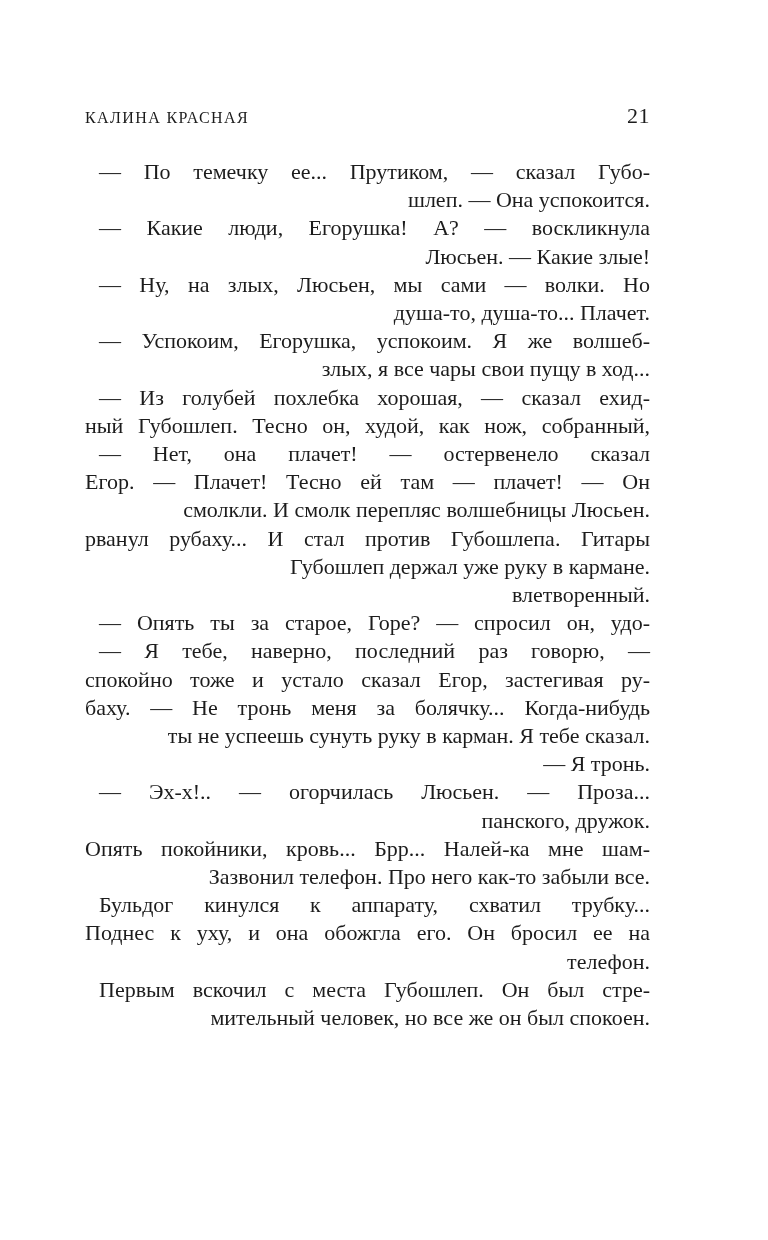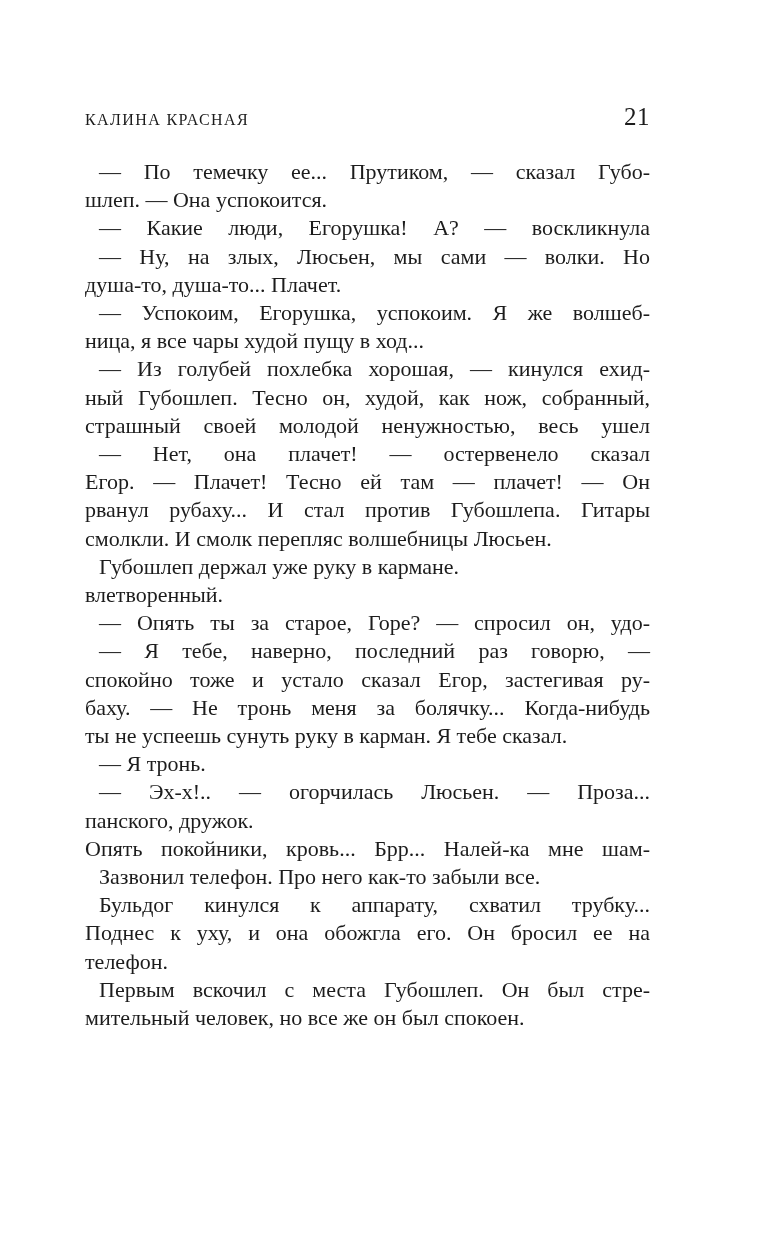--- a/index.html
+++ b/index.html
@@ -20,71 +20,71 @@
     display: flex;
     justify-content: space-between;
     align-items: baseline;
   }
   .running-title {
     font-size: 16px;
     letter-spacing: 1.4px;
     font-weight: 500;
   }
   .page-number {
-    font-size: 25px;
+    font-size: 22px;
     letter-spacing: 0.5px;
   }
   .body-text {
     position: absolute;
     left: 85px;
     top: 158px;
     width: 565px;
     font-size: 22px;
     line-height: 28.2px;
   }
   .paragraph { margin: 0; }
-  .line { text-align: left; white-space: normal; }
+  .line { text-align: right; white-space: normal; }
   .line.j { text-align: justify; text-align-last: justify; }
   .line.ind { padding-left: 14px; }
 </style>
 </head>
 <body>
 
 <div class="page" style="background: rgb(255, 255, 255); color: rgb(28, 28, 28);">
   <header class="running-head">
     <span class="running-title">КАЛИНА КРАСНАЯ</span>
     <span class="page-number">21</span>
   </header>
 
   <main class="body-text" id="body-text">
       <div class="paragraph">
         <div class="line j ind">— По темечку ее... Прутиком, — сказал Губо-</div>
         <div class="line">шлеп. — Она успокоится.</div>
       </div>
       <div class="paragraph">
         <div class="line j ind">— Какие люди, Егорушка! А? — воскликнула</div>
+        <div class="line">Люсьен. — Какие злые!</div>
       </div>
       <div class="paragraph">
         <div class="line j ind">— Ну, на злых, Люсьен, мы сами — волки. Но</div>
         <div class="line">душа-то, душа-то... Плачет.</div>
       </div>
       <div class="paragraph">
         <div class="line j ind">— Успокоим, Егорушка, успокоим. Я же волшеб-</div>
-        <div class="line">ница, я все чары худой пущу в ход...</div>
+        <div class="line">злых, я все чары свои пущу в ход...</div>
       </div>
       <div class="paragraph">
-        <div class="line j ind">— Из голубей похлебка хорошая, — кинулся ехид-</div>
+        <div class="line j ind">— Из голубей похлебка хорошая, — сказал ехид-</div>
         <div class="line j">ный Губошлеп. Тесно он, худой, как нож, собранный,</div>
-        <div class="line j">страшный своей молодой ненужностью, весь ушел</div>
       </div>
       <div class="paragraph">
         <div class="line j ind">— Нет, она плачет! — остервенело сказал</div>
         <div class="line j">Егор. — Плачет! Тесно ей там — плачет! — Он</div>
+        <div class="line">смолкли. И смолк перепляс волшебницы Люсьен.</div>
         <div class="line j">рванул рубаху... И стал против Губошлепа. Гитары</div>
-        <div class="line">смолкли. И смолк перепляс волшебницы Люсьен.</div>
       </div>
       <div class="paragraph">
         <div class="line ind">Губошлеп держал уже руку в кармане.</div>
       </div>
       <div class="paragraph">
         <div class="line">влетворенный.</div>
         <div class="line j ind">— Опять ты за старое, Горе? — спросил он, удо-</div>
       </div>
       <div class="paragraph">
         <div class="line j ind">— Я тебе, наверно, последний раз говорю, —</div>

